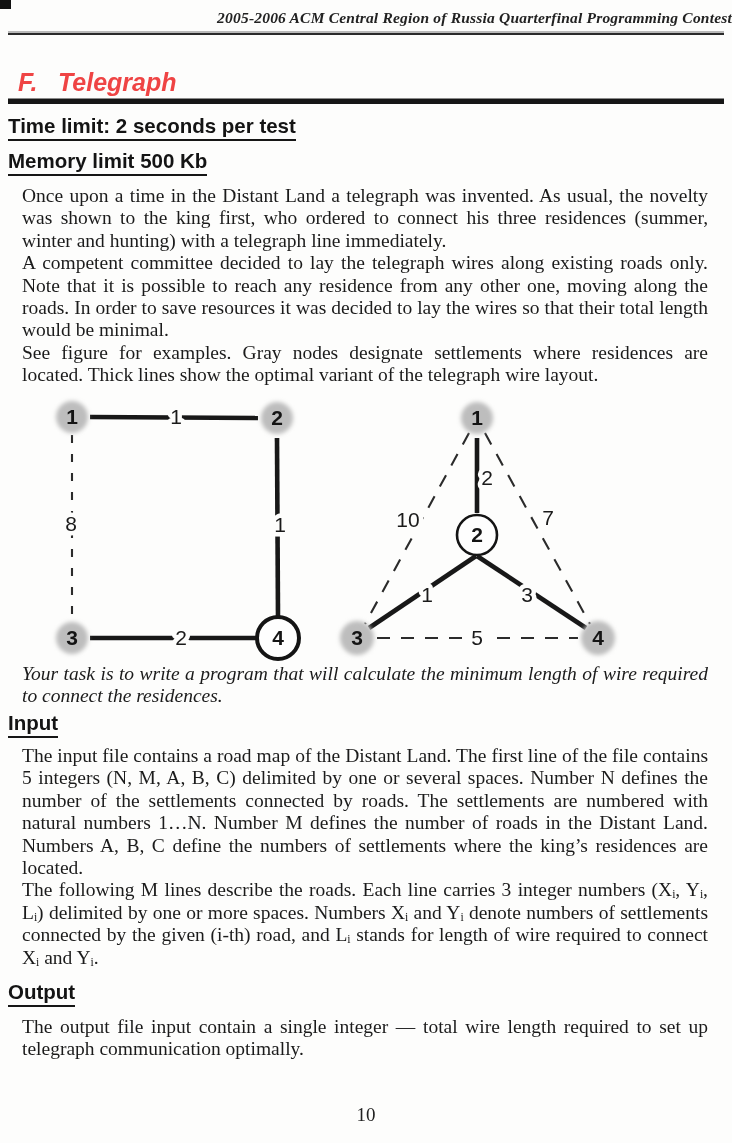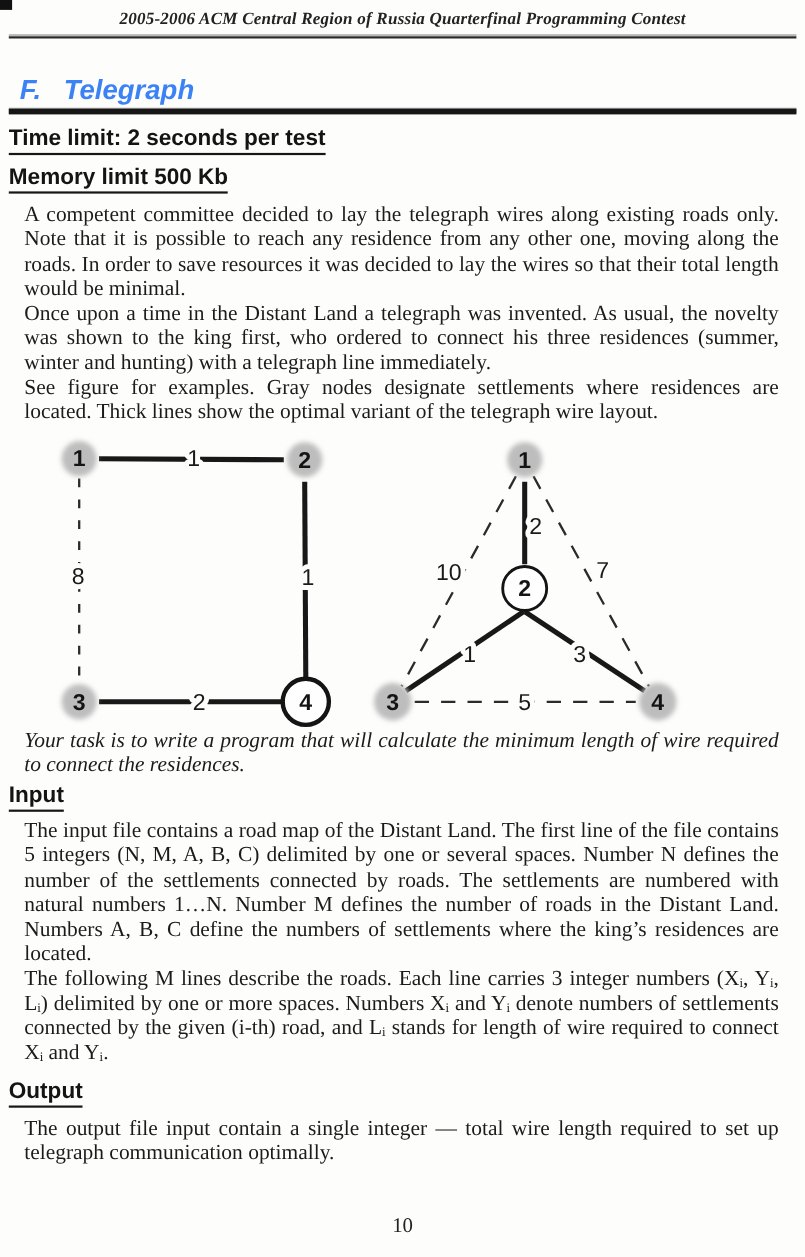--- a/index.html
+++ b/index.html
@@ -3,28 +3,28 @@
 <meta charset="utf-8">
 <style>
   html,body{margin:0;padding:0;background:#e8e8e8;}
   .page{
     position:relative;width:732px;height:1143px;margin:0 auto;
     background:#fdfdfc;overflow:hidden;color:#191919;
     font-family:"Liberation Serif","DejaVu Serif",serif;
   }
   .corner-mark{position:absolute;top:0;left:0;width:11px;height:9px;background:#111;}
   .running-header{
-    position:absolute;top:9px;left:0;right:0;text-align:center;
+    position:absolute;top:9px;left:0;right:0;text-align:right;
     font:italic bold 15.5px "Liberation Serif","DejaVu Serif",serif;
     color:#222;letter-spacing:.2px;
   }
   .header-rule{position:absolute;top:33px;left:8px;width:716px;height:2px;background:#2a2a2a;box-shadow:0 -2px 0 #b9b9b9;}
   .problem-row{
     position:absolute;top:68px;left:18px;
-    font:italic bold 25px "Liberation Sans","DejaVu Sans",sans-serif;color:#3b82f6;
+    font:italic bold 25px "Liberation Sans","DejaVu Sans",sans-serif;color:#ef4444;
   }
   .problem-row .letter{display:inline-block;width:40px;}
   .title-rule{position:absolute;top:99px;left:8px;width:716px;height:5px;background:#161616;box-shadow:0 -1px 0 #8a8a8a;}
   .heading{
     position:absolute;left:8px;
     font:bold 20.5px "Liberation Sans","DejaVu Sans",sans-serif;color:#141414;
   }
   .heading .ul{border-bottom:2.5px solid #161616;padding-bottom:2px;}
   .h-time{top:114px;}
   .h-mem{top:149px;}
@@ -69,22 +69,22 @@
 
   <div class="problem-row">
     <span class="letter">F.</span><span>Telegraph</span>
   </div>
   <div class="title-rule"></div>
 
   <div class="heading h-time"><span class="ul">Time limit: 2 seconds per test</span></div>
   <div class="heading h-mem"><span class="ul">Memory limit 500 Kb</span></div>
 
   <div class="flow statement">
+    <p>Once upon a time in the Distant Land a telegraph was invented. As usual, the novelty was shown to the king first, who ordered to connect his three residences (summer, winter and hunting) with a telegraph line immediately.</p>
     <p>A competent committee decided to lay the telegraph wires along existing roads only. Note that it is possible to reach any residence from any other one, moving along the roads. In order to save resources it was decided to lay the wires so that their total length would be minimal.</p>
-    <p>Once upon a time in the Distant Land a telegraph was invented. As usual, the novelty was shown to the king first, who ordered to connect his three residences (summer, winter and hunting) with a telegraph line immediately.</p>
     <p>See figure for examples. Gray nodes designate settlements where residences are located. Thick lines show the optimal variant of the telegraph wire layout.</p>
   </div>
 
   <svg class="figures" width="732" height="272" viewBox="0 0 732 272">
     <defs>
       <filter id="fuzz" x="-60%" y="-60%" width="220%" height="220%">
         <feGaussianBlur stdDeviation="2.3"></feGaussianBlur>
       </filter>
     </defs>
 

